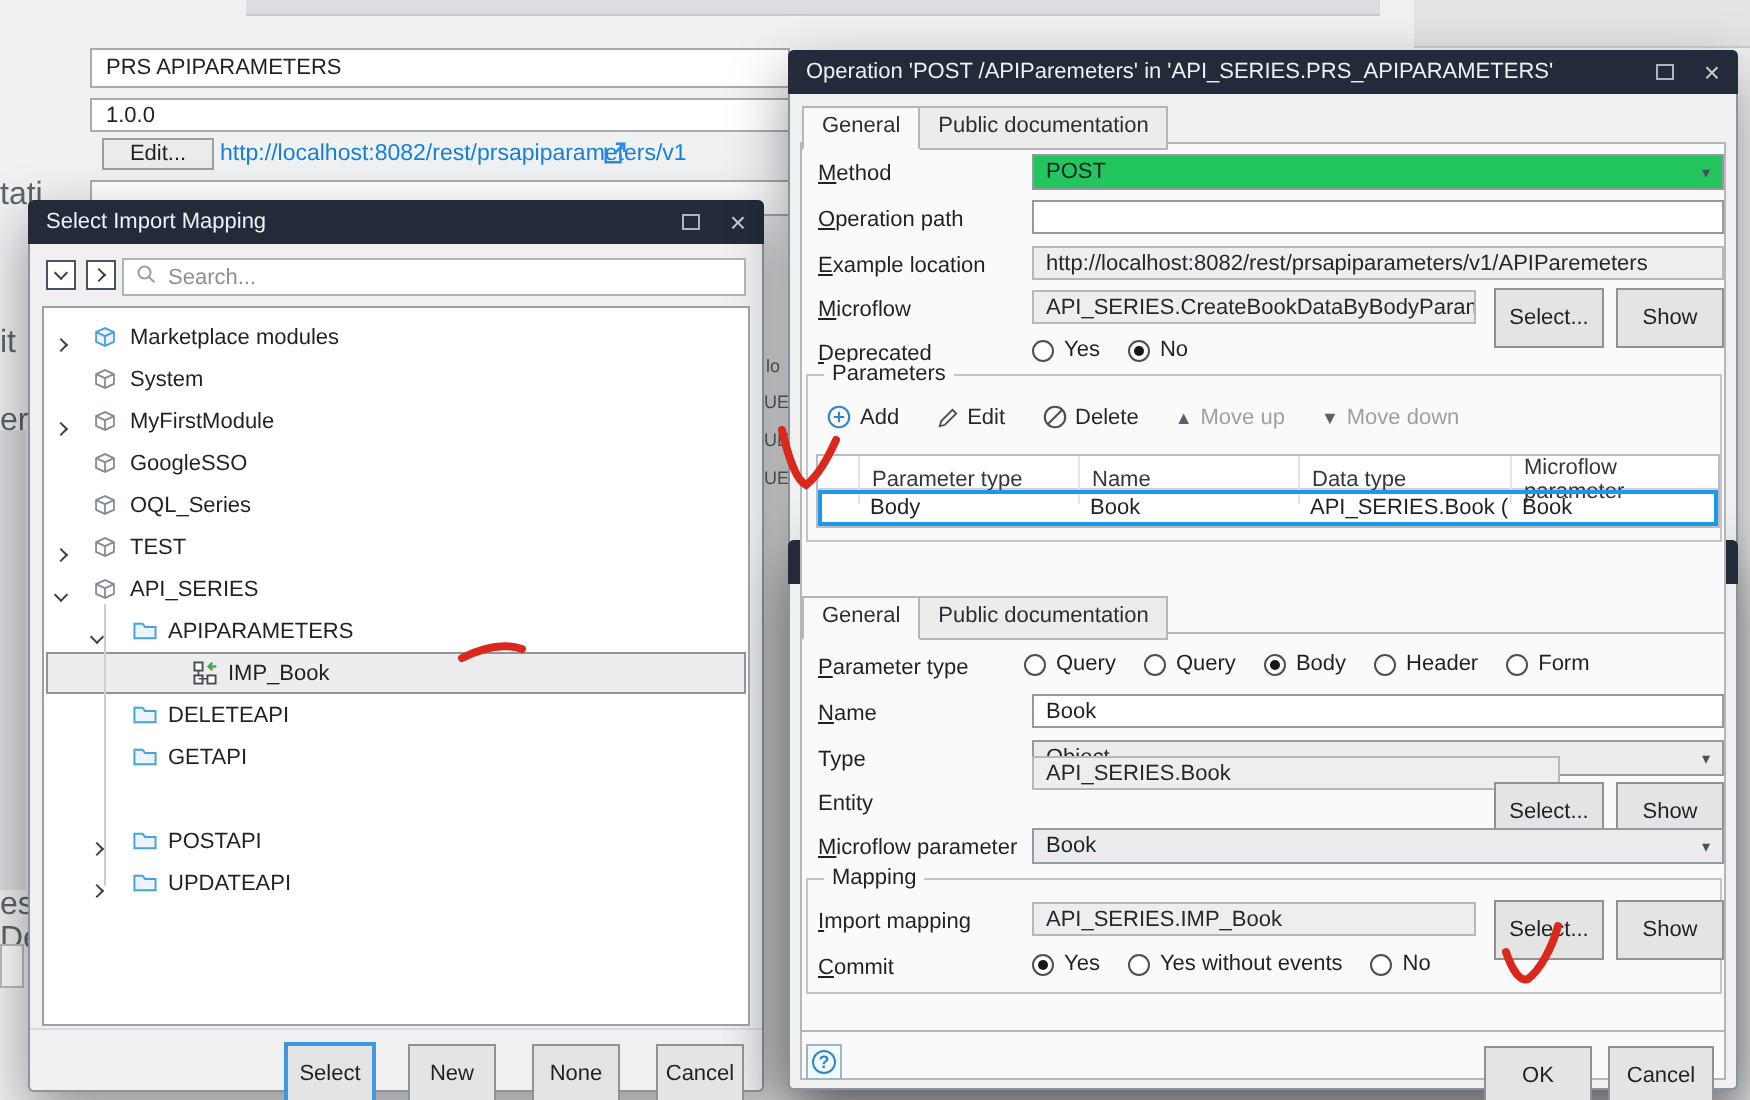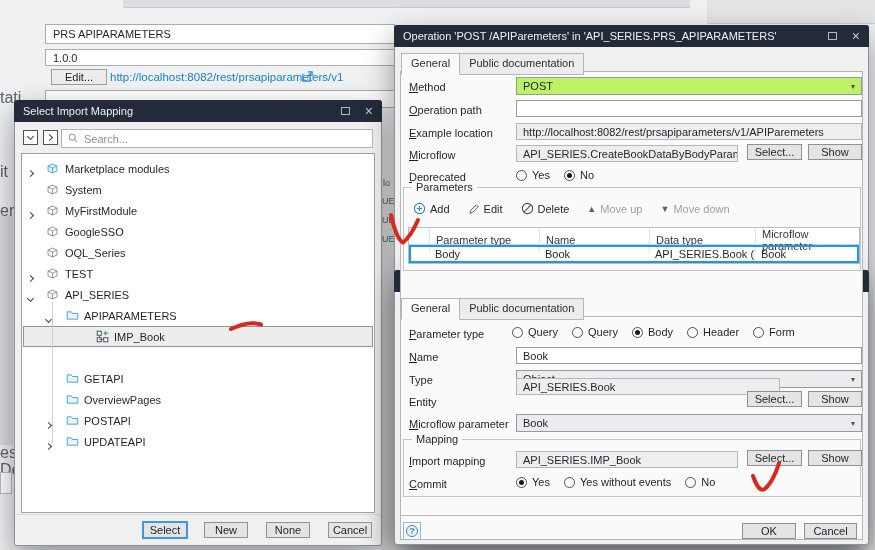--- a/index.html
+++ b/index.html
@@ -37,24 +37,24 @@
 
   .lab { position:absolute; left:14px; color:#1e2126; z-index:2;text-align:right; }
   .ctl-input { position:absolute; left:121px; width:346px; height:17px; background:#fff; border:1px solid #949aa2;
                font-family:inherit; font-size:11px; padding:0 6px; color:#1e2126; z-index:2; }
   .ctl-ro { position:absolute; left:121px; height:17px; background:#eeeeef; border:1px solid #b4b8bd;
             display:flex; align-items:center; padding:0 6px; color:#24282e; z-index:2; white-space:nowrap; overflow:hidden; }
   .combo { position:absolute; left:121px; width:346px; height:18px; border:1px solid #949aa2;
            display:flex; align-items:center; padding:0 6px; z-index:2; }
   .combo .cval { flex:1; white-space:nowrap; overflow:hidden; }
   .combo .carrow { font-size:8px; color:#4b5057; }
-  .combo.dark { background:#bef264; }
+  .combo.dark { background:#22c55e; }
   .combo.light { background:#ececee; }
 
-  .btn { position:absolute; height:16px; background:#e4e4e4; border:1px solid #919191; font-family:inherit;
+  .btn { position:absolute; height:30px; background:#e4e4e4; border:1px solid #919191; font-family:inherit;
          font-size:11px; color:#1e2126; padding:0; text-align:center; z-index:2; }
   .btn.bluefocus { box-shadow:0 0 0 1px #3f97dd; border-color:#3f97dd; }
 
   .radio-row { position:absolute; display:flex; align-items:center; gap:14px; z-index:2; }
   .ropt { display:flex; align-items:center; gap:5px; }
   .radio { width:11px; height:11px; border:1px solid #4b4f55; border-radius:50%; background:#fff; flex:none; }
   .radio.checked { position:relative; }
   .radio.checked::after { content:""; position:absolute; left:2px; top:2px; width:5px; height:5px; border-radius:50%; background:#16181b; }
 
   .fieldset { position:absolute; border:1px solid #c3c6c9; z-index:2; }
@@ -231,31 +231,31 @@
             <rect x="1.5" y="1.5" width="5" height="5" fill="#fff" stroke="#4a4f57" stroke-width="1.2"></rect>
             <rect x="1.5" y="9.5" width="5" height="5" fill="#fff" stroke="#4a4f57" stroke-width="1.2"></rect>
             <rect x="9.5" y="9.5" width="5" height="5" fill="#fff" stroke="#4a4f57" stroke-width="1.2"></rect>
             <path d="M4 6.5v3M4 11.5h5.5" fill="none" stroke="#4a4f57" stroke-width="1"></path>
             <path d="M15 4h-4" stroke="#3fae49" stroke-width="1.5"></path>
             <path d="M12.5 1.8 10.2 4l2.3 2.2" fill="none" stroke="#3fae49" stroke-width="1.5"></path>
           </svg></span>
       <span class="tlabel" style="left:92px">IMP_Book</span>
     </div>
 
+    <div class="titem-row" style="top:194px">
+      <span class="ticon" style="left:44px"><svg width="13" height="13" viewBox="0 0 16 16">
+            <path d="M1.5 3.5h5l1.5 2h6.5v7h-13z" fill="#eaf4fc" stroke="#49a0dc" stroke-width="1.2"></path>
+          </svg></span>
+      <span class="tlabel" style="left:62px">DELETEAPI</span>
+    </div>
     <div class="titem-row" style="top:215px">
       <span class="ticon" style="left:44px"><svg width="13" height="13" viewBox="0 0 16 16">
             <path d="M1.5 3.5h5l1.5 2h6.5v7h-13z" fill="#eaf4fc" stroke="#49a0dc" stroke-width="1.2"></path>
           </svg></span>
       <span class="tlabel" style="left:62px">GETAPI</span>
-    </div>
-    <div class="titem-row" style="top:236px">
-      <span class="ticon" style="left:44px"><svg width="13" height="13" viewBox="0 0 16 16">
-            <path d="M1.5 3.5h5l1.5 2h6.5v7h-13z" fill="#eaf4fc" stroke="#49a0dc" stroke-width="1.2"></path>
-          </svg></span>
-      <span class="tlabel" style="left:62px">OverviewPages</span>
     </div>
     <div class="titem-row" style="top:257px">
       <span class="chevpos" style="left:24px"><span class="chev r"></span></span>
       <span class="ticon" style="left:44px"><svg width="13" height="13" viewBox="0 0 16 16">
             <path d="M1.5 3.5h5l1.5 2h6.5v7h-13z" fill="#eaf4fc" stroke="#49a0dc" stroke-width="1.2"></path>
           </svg></span>
       <span class="tlabel" style="left:62px">POSTAPI</span>
     </div>
     <div class="titem-row" style="top:278px">
       <span class="chevpos" style="left:24px"><span class="chev r"></span></span>

